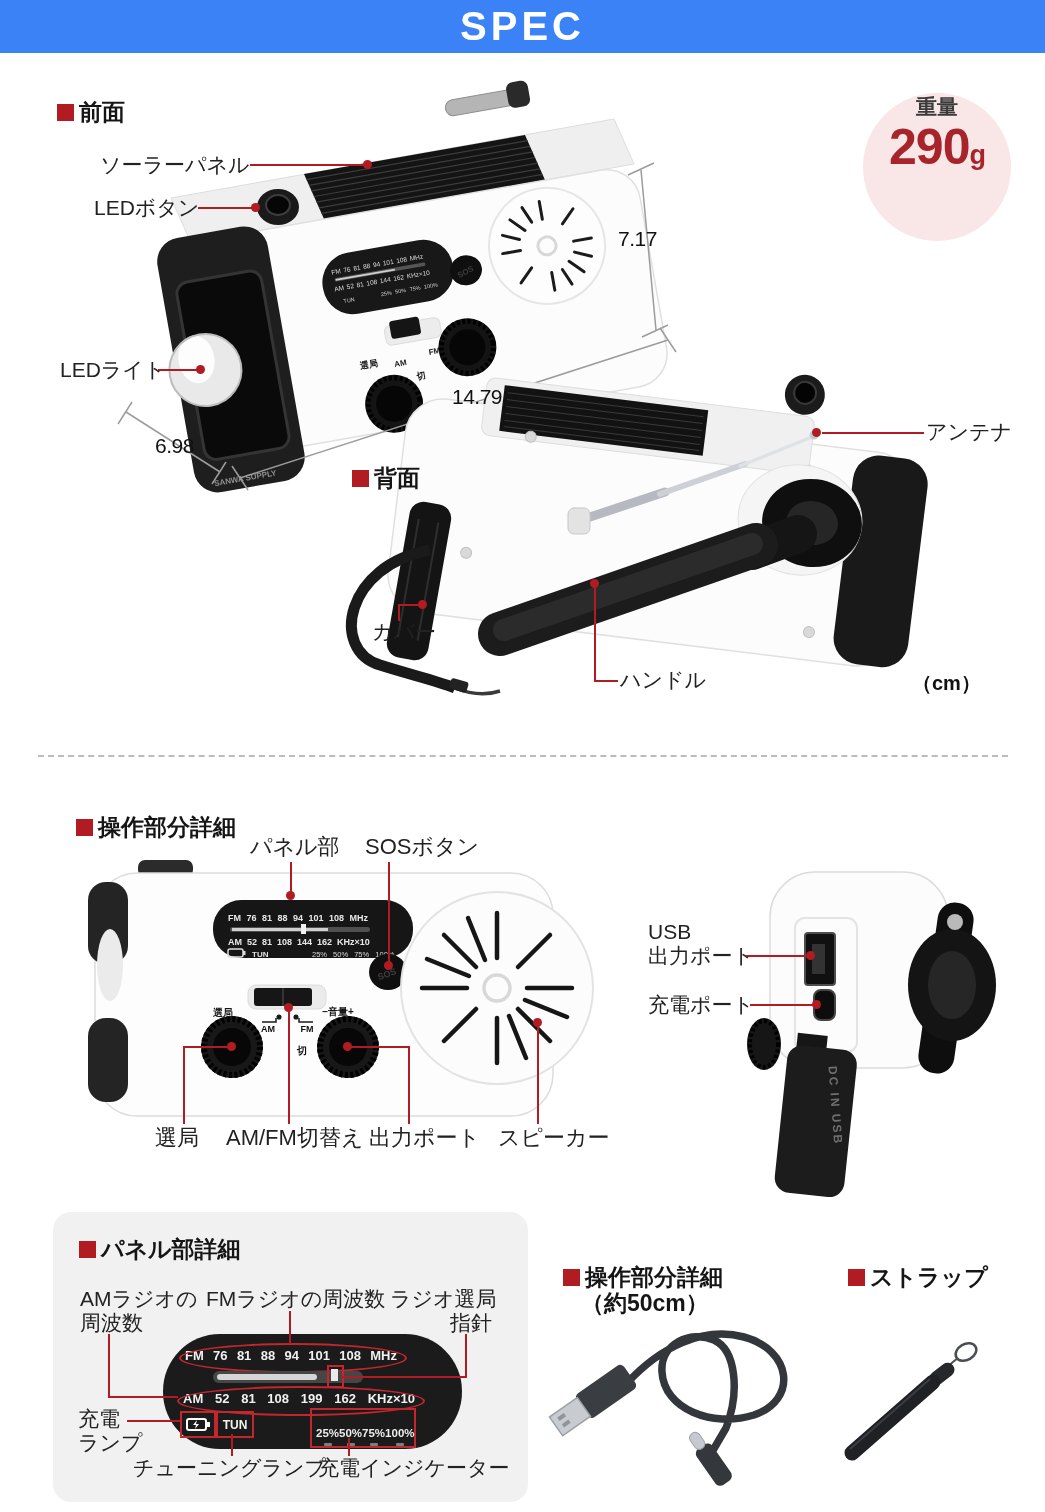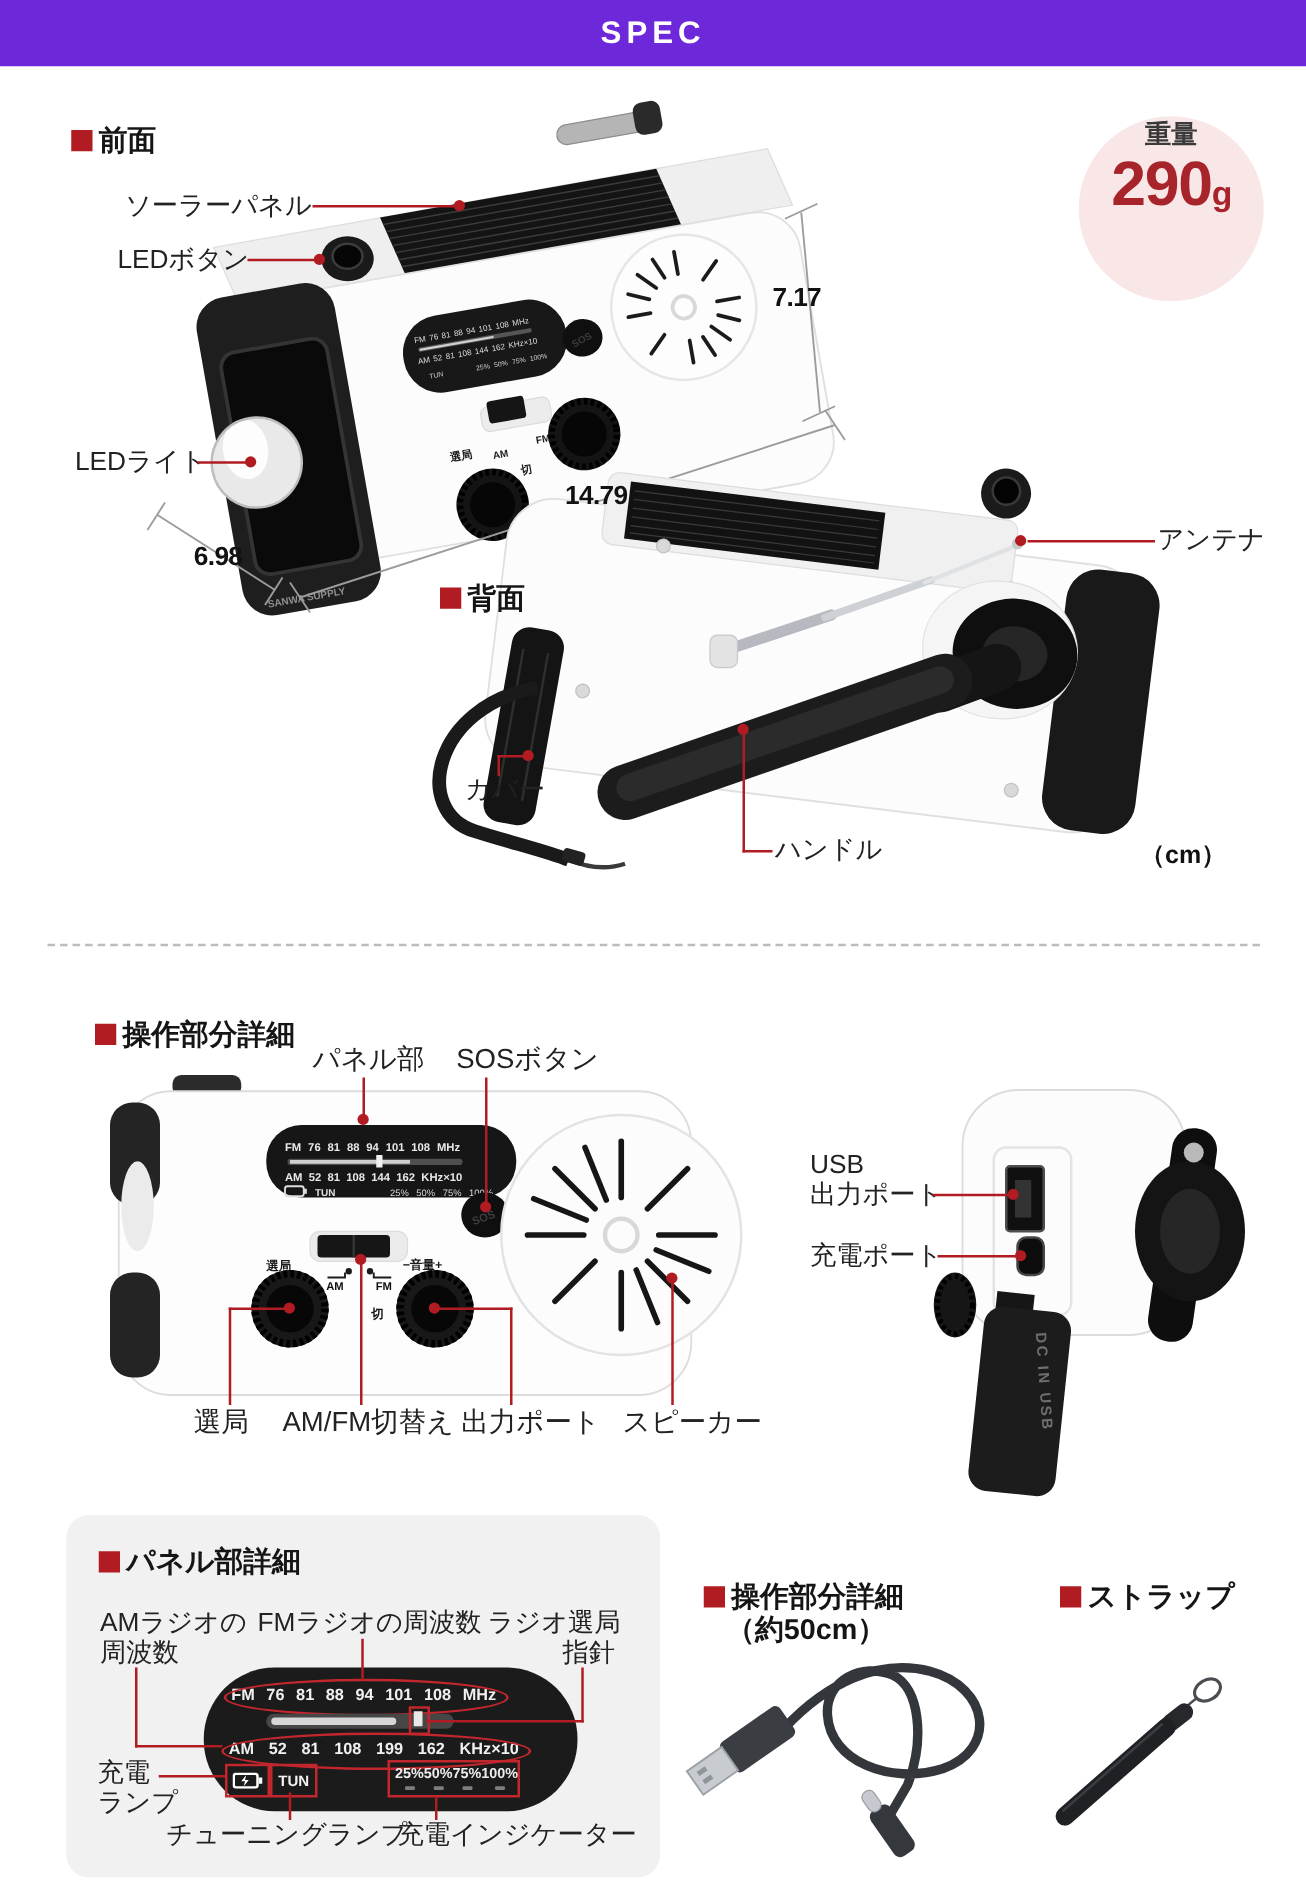--- a/index.html
+++ b/index.html
@@ -4,21 +4,21 @@
 <style>
   :root{ --accent:#b01c21; --ink:#1f1f1f; }
   html,body{margin:0;padding:0;background:#fff;}
   .page{position:relative;width:1045px;height:1512px;background:#fff;overflow:hidden;
         font-family:"Liberation Sans","DejaVu Sans",sans-serif;color:var(--ink);}
   .abs{position:absolute;}
   .hd{position:absolute;font-size:23px;font-weight:bold;color:#151515;white-space:nowrap;line-height:1.15;}
   .sq{display:inline-block;width:17px;height:17px;background:var(--accent);margin-right:5px;vertical-align:-1px;}
   .lbl{position:absolute;font-size:21px;color:#222;white-space:nowrap;line-height:1.15;}
   .lbl.big{font-size:22px;}
-  .dim{position:absolute;font-size:21px;font-weight:bold;color:#111;letter-spacing:-0.5px;white-space:nowrap;}
+  .dim{position:absolute;font-size:21px;font-weight:normal;color:#111;letter-spacing:-0.5px;white-space:nowrap;}
   .line{position:absolute;background:var(--accent);}
   .dot{position:absolute;width:9px;height:9px;border-radius:50%;background:var(--accent);}
   .right{text-align:right;}
   
   .badge{position:absolute;left:863px;top:93px;width:148px;height:148px;border-radius:50%;background:#f8e7e6;text-align:center;}
   .badge .wlabel{display:block;font-size:21px;font-weight:bold;color:#3a3a3a;}
   .badge .wvalue{font-size:50px;font-weight:bold;color:#a8242b;line-height:1.05;letter-spacing:-1px;}
   .badge .wunit{font-size:27px;font-weight:bold;color:#a8242b;}
   
   .divider{position:absolute;left:38px;top:755px;width:970px;border-top:2px dashed #bcbcbc;}
@@ -26,27 +26,27 @@
   .pbox{position:absolute;left:53px;top:1212px;width:475px;height:290px;background:#f1f1f1;border-radius:18px;}
   .pill{position:absolute;left:163px;top:1334px;width:299px;height:115px;background:#1b1b1b;border-radius:57px;}
   .prow{position:absolute;display:flex;justify-content:space-between;color:#f0f0f0;font-size:13px;font-weight:bold;}
   .ellipse{position:absolute;border:2px solid #c1272d;border-radius:50%;}
   .slot{position:absolute;left:213px;top:1371px;width:150px;height:12px;background:#464646;border-radius:6px;}
   .slotbar{position:absolute;left:217px;top:1374px;width:100px;height:6px;background:#d6d6d6;border-radius:3px;}
   .pointerbox{position:absolute;left:327px;top:1365px;width:13px;height:19px;border:2px solid #c1272d;}
   .pointer{position:absolute;left:331px;top:1369px;width:7px;height:12px;background:#e9e9e9;}
   .redbox{position:absolute;border:2px solid #c1272d;display:flex;align-items:center;justify-content:center;}
   .tunT{font-size:12px;font-weight:bold;color:#f2f2f2;}
-  .pctwrap{position:absolute;left:310px;top:1408px;width:106px;height:30px;border:2px solid #c1272d;display:flex;justify-content:space-between;align-items:flex-start;padding:4px 4px;box-sizing:border-box;}
+  .pctwrap{position:absolute;left:310px;top:1408px;width:106px;height:30px;border:2px solid #c1272d;display:flex;justify-content:space-between;align-items:flex-start;padding:18px 4px;box-sizing:border-box;}
   .pct{display:flex;flex-direction:column;align-items:center;}
   .pct span{font-size:11.5px;font-weight:bold;color:#ededed;line-height:1;}
   .pct i{display:block;width:8px;height:3px;background:#7d7d7d;border-radius:1px;margin-top:3px;}
   
-  .spec{position:absolute;left:0;top:0;width:1045px;height:53px;background:#6d28d9;color:#fff;
-        font-size:25px;font-weight:bold;letter-spacing:4px;text-align:center;line-height:52px;}
+  .spec{position:absolute;left:0;top:0;width:1045px;height:53px;background:#3b82f6;color:#fff;
+        font-size:40px;font-weight:bold;letter-spacing:4px;text-align:center;line-height:52px;}
   .cm{position:absolute;font-size:20px;color:#111;font-weight:bold;}
 </style>
 </head>
 <body>
 
 <div class="page">
 
   <svg class="abs" width="1045" height="1512" viewBox="0 0 1045 1512" style="left:0;top:0">
 
     <g>

